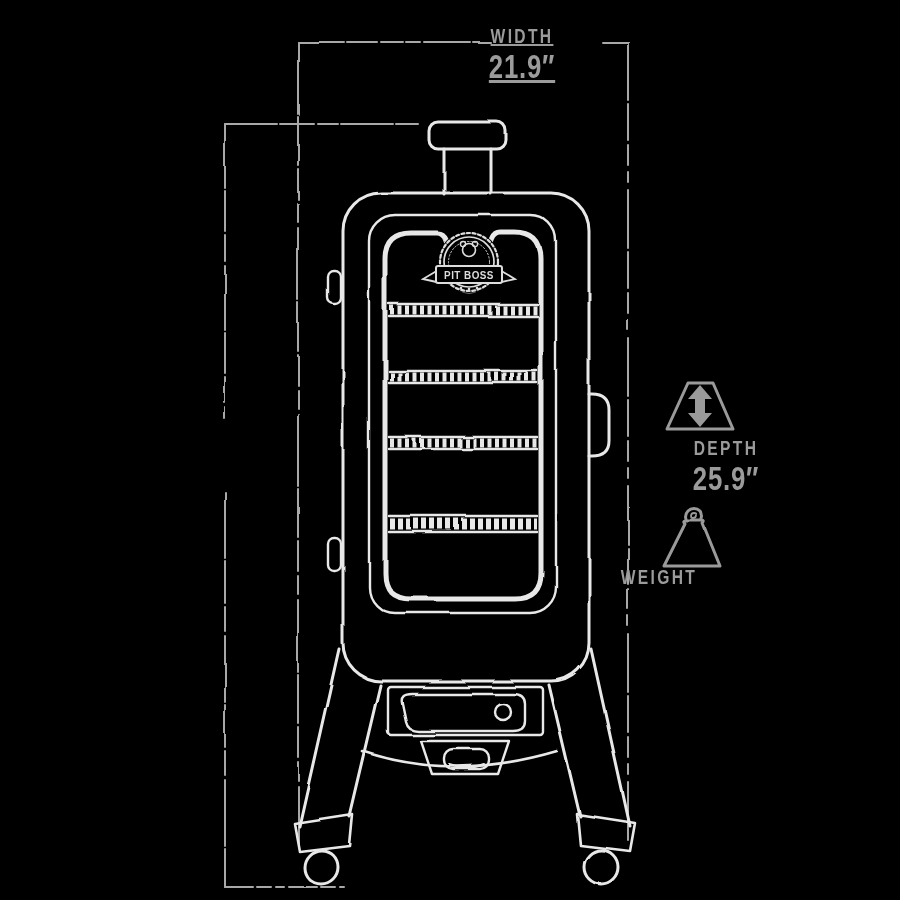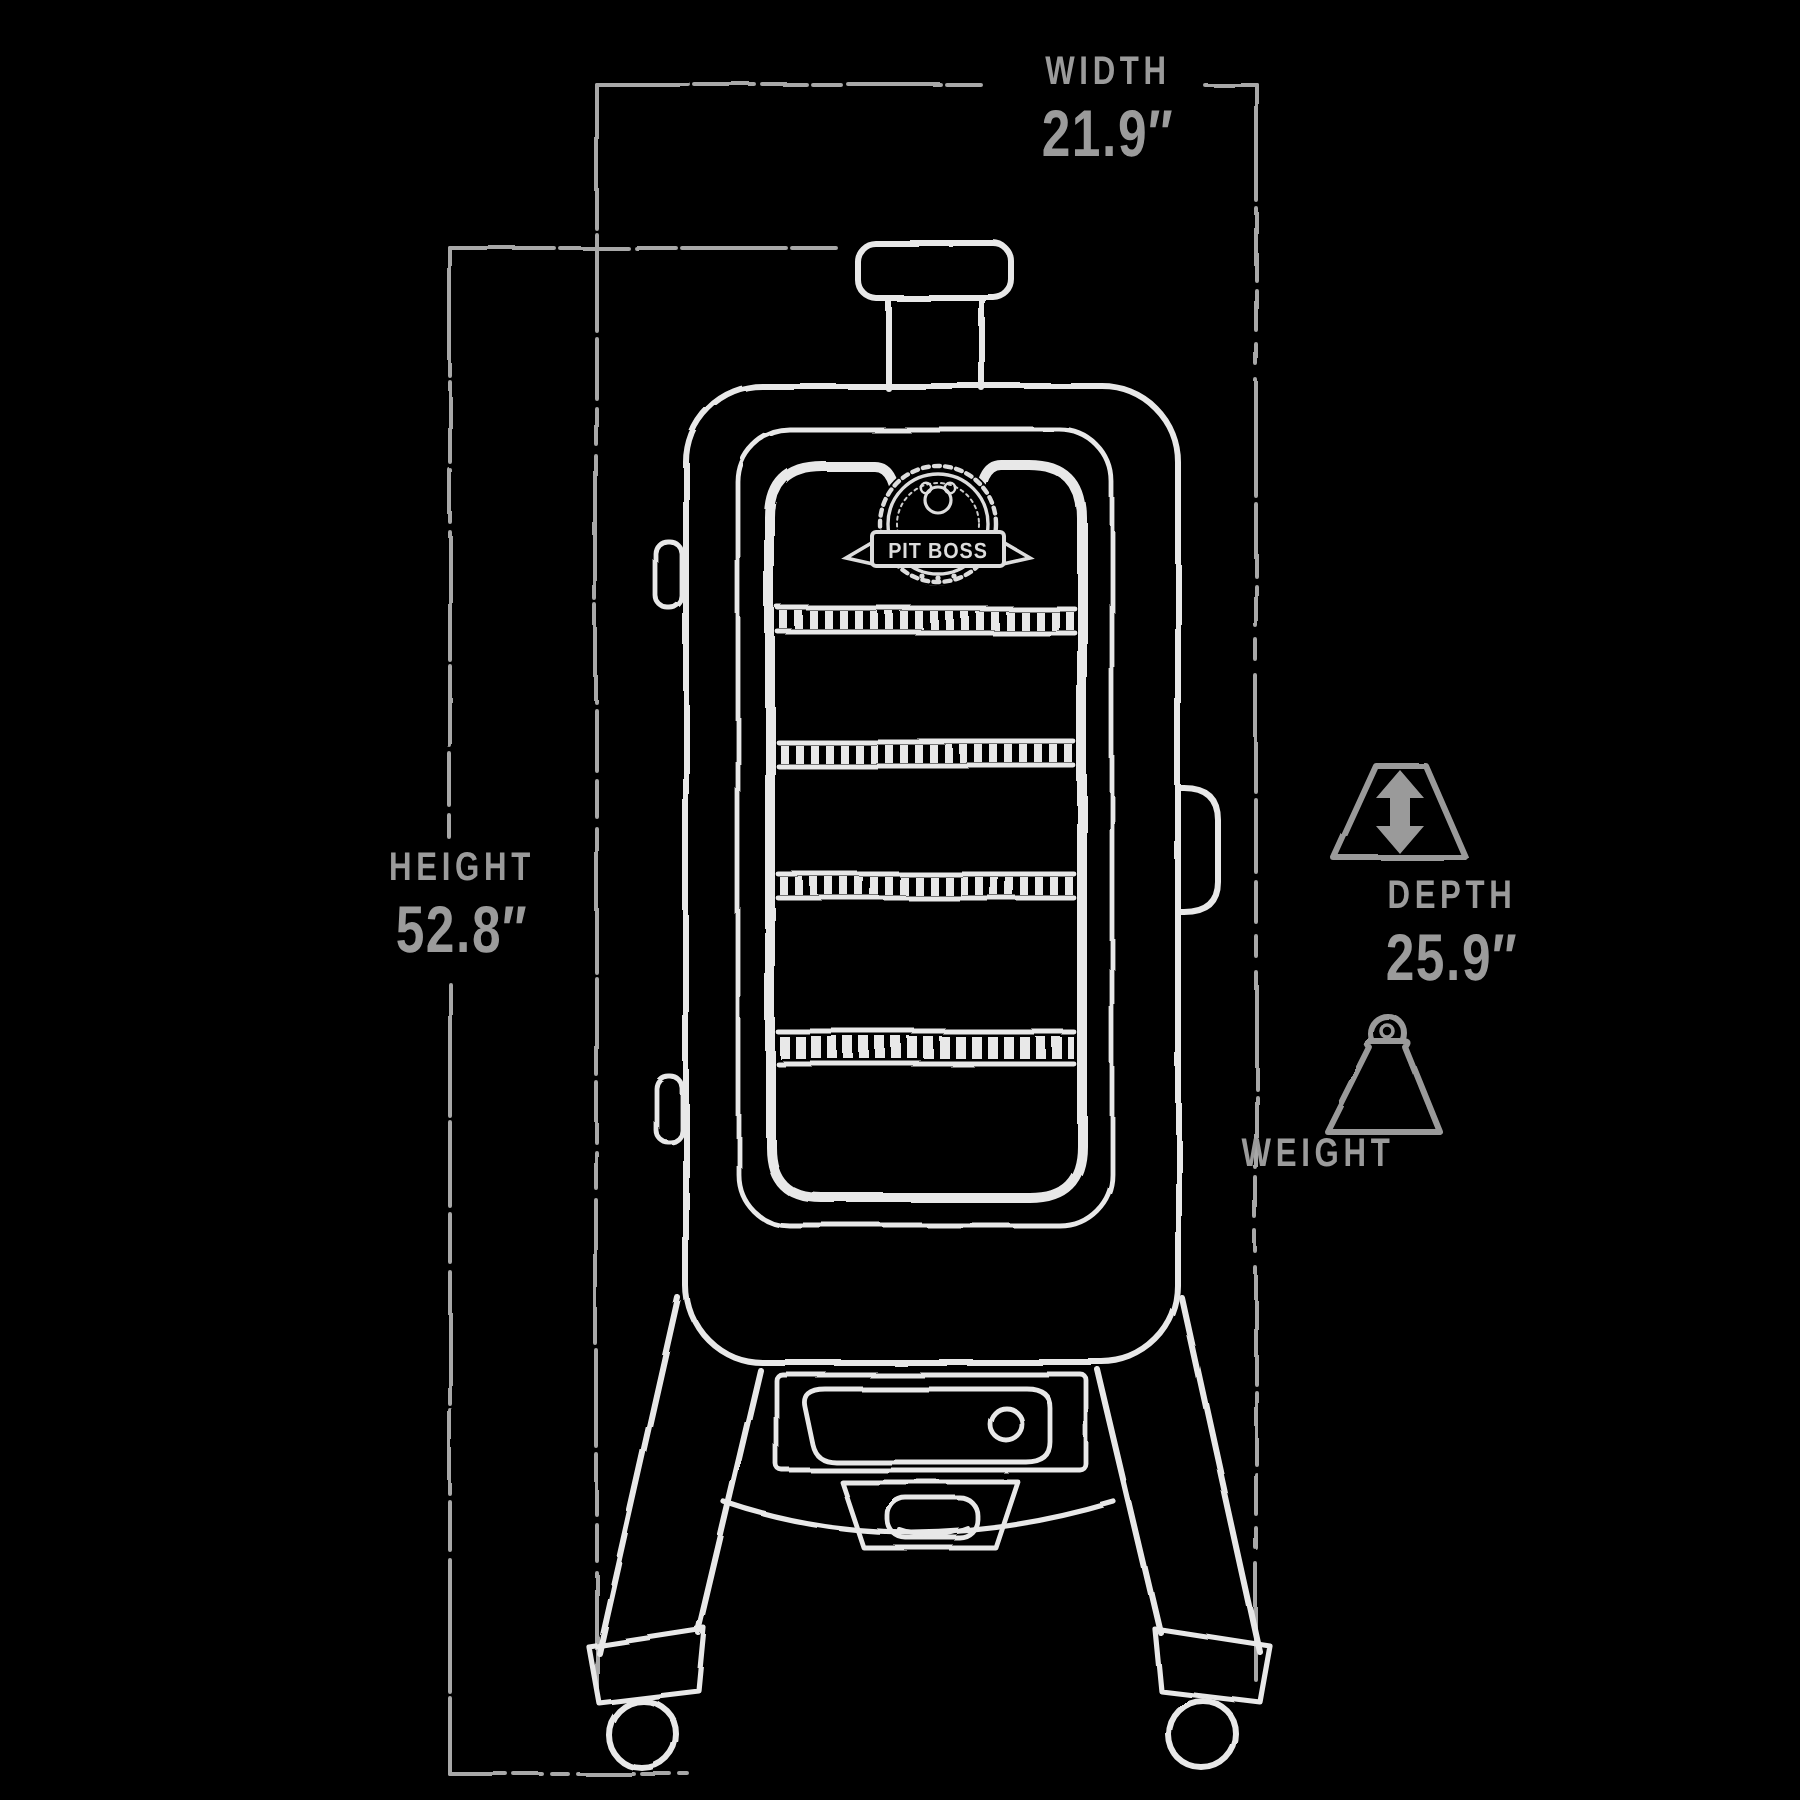--- a/index.html
+++ b/index.html
@@ -133,37 +133,29 @@
         <path d="M 700 385 L 712 399 H 705 V 413 H 712 L 700 427 L 688 413 H 695 V 399 H 688 Z" fill="#9a9a9a" stroke="none"></path>
       </g>
       <g>
         <circle cx="694" cy="517" r="8.5" fill="none" stroke="#9a9a9a" stroke-width="3"></circle>
         <path d="M 685 524 Q 682 521 686 521 H 702 Q 706 521 703 524 L 720 566 H 664 Z" fill="#000" stroke="#9a9a9a" stroke-width="3" stroke-linejoin="round"></path>
         <circle cx="694" cy="516" r="3" fill="#000" stroke="#9a9a9a" stroke-width="1.8"></circle>
       </g>
     </g>
   </svg>
 
-  <div class="dim-text" style="left:554px;top:26px;">
+  <div class="dim-text" style="left:522px;top:26px;text-decoration:underline;">
     <div>
         <span class="cond lbl" style="display:block;">WIDTH</span>
       </div>
     <div>
         <span class="cond val" style="display:block;">21.9″</span>
       </div>
   </div>
 
-  <div class="dim-text" style="left:231px;top:424px;">
-    <div>
-        <span class="cond lbl" style="display:block;">HEIGHT</span>
-      </div>
-    <div>
-        <span class="cond val" style="display:block;">52.8″</span>
-      </div>
-  </div>
 
   <div class="dim-text" style="left:726px;top:438px;">
     <div>
         <span class="cond lbl" style="display:block;">DEPTH</span>
       </div>
     <div>
         <span class="cond val" style="display:block;">25.9″</span>
       </div>
   </div>
 

